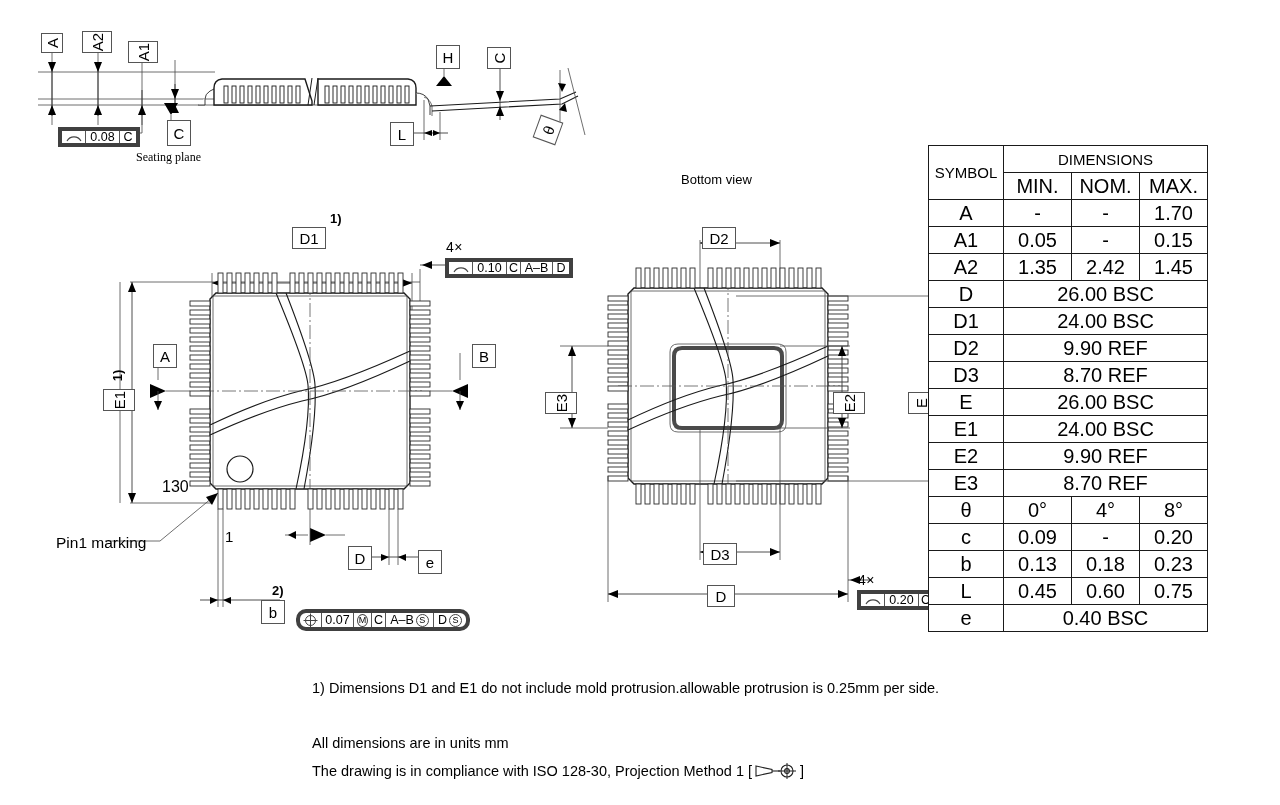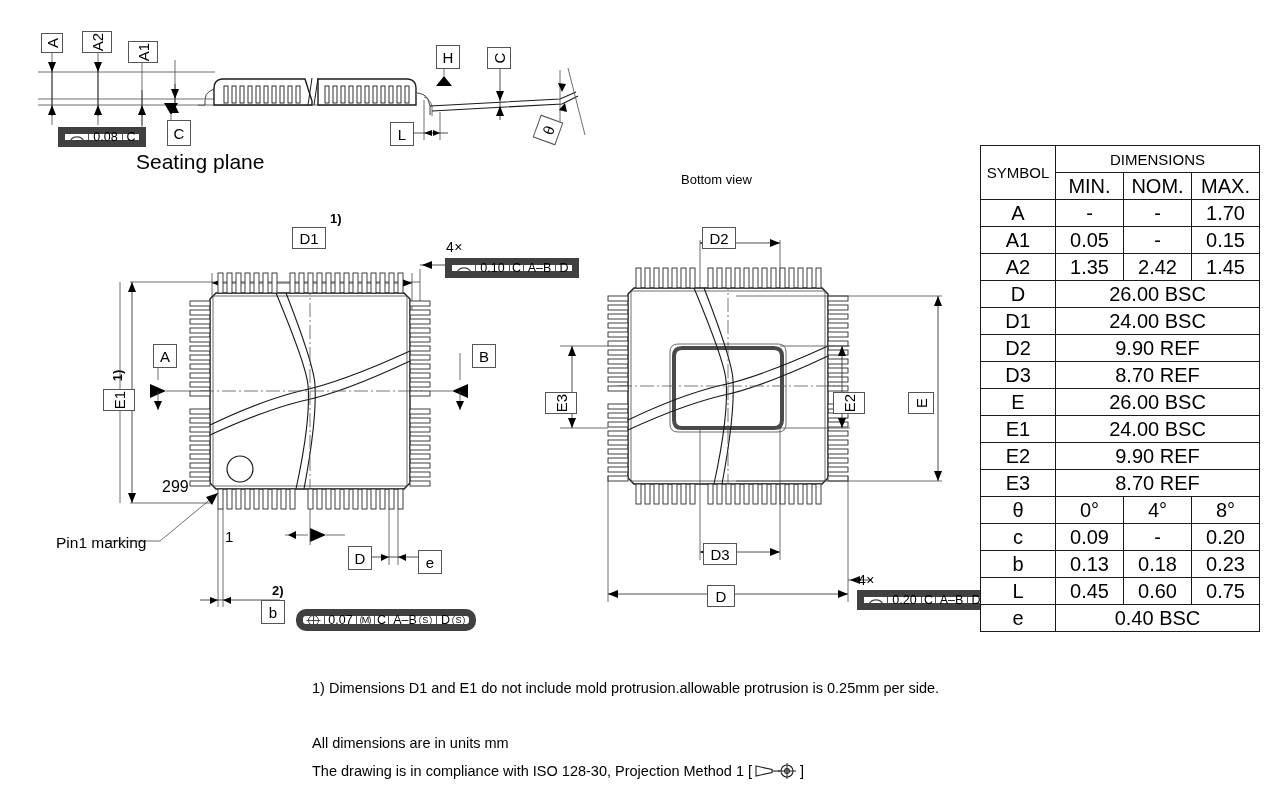--- a/index.html
+++ b/index.html
@@ -8,21 +8,21 @@
   .stage{position:absolute;left:0;top:0;width:1280px;height:805px;}
 
   
   .abs{position:absolute;}
   .boxlabel{position:absolute;border:1px solid #555;background:#fff;
             display:flex;align-items:center;justify-content:center;
             font-size:15px;line-height:1;box-sizing:border-box;}
   .plain{position:absolute;white-space:nowrap;}
 
   
-  .fcf{position:absolute;display:flex;border:7px solid #404040;background:#fff;
+  .fcf{position:absolute;display:flex;border:4px solid #404040;background:#fff;
        box-sizing:border-box;height:20px;align-items:stretch;}
   .fcf > div{border-right:1px solid #555;display:flex;align-items:center;
              justify-content:center;font-size:12.5px;padding:0 3px;
              box-sizing:border-box;font-family:"Liberation Sans",sans-serif;}
   .fcf > div:last-child{border-right:none;}
 
   
   .mod{display:inline-flex;width:13px;height:13px;border:1px solid #444;
        border-radius:50%;align-items:center;justify-content:center;
        font-size:9px;line-height:1;box-sizing:border-box;}
@@ -167,21 +167,21 @@
     <div style="width:24px;">
       <svg width="18" height="12">
           <path d="M2,10 A8,8 0 0 1 16,10" stroke="#444" fill="none" stroke-width="1.1"></path>
         </svg>
     </div>
     <div style="width:34px;">0.08</div>
     <div style="width:16px;">C</div>
   </div>
 
   <div class="boxlabel" style="left:167px;top:120px;width:24px;height:26px;">C</div>
-  <div class="plain" style="left:136px;top:150px;font-size:21px;">Seating plane</div>
+  <div class="plain" style="left:136px;top:150px;font-size:12px;font-family:Liberation Serif, serif;">Seating plane</div>
 
   <div class="boxlabel" style="left:436px;top:45px;width:24px;height:24px;">H</div>
   <div class="boxlabel rot90" style="left:488px;top:46px;width:22px;height:24px;">C</div>
   <div class="boxlabel" style="left:390px;top:122px;width:24px;height:24px;">L</div>
   <div class="boxlabel" style="left:536px;top:118px;width:24px;height:24px;transform:rotate(-70deg);">θ</div>
 
   <svg class="abs" style="left:100px;top:225px;" width="480" height="410">
 
     <g class="thin">
       <line x1="112" y1="48" x2="112" y2="90"></line>
@@ -380,21 +380,21 @@
     </div>
     <div style="width:34px;">0.10</div>
     <div style="width:14px;">C</div>
     <div style="width:32px;">A–B</div>
     <div style="width:16px;">D</div>
   </div>
 
   <div class="boxlabel" style="left:153px;top:344px;width:24px;height:24px;">A</div>
   <div class="boxlabel" style="left:472px;top:344px;width:24px;height:24px;">B</div>
 
-  <div class="plain" style="left:162px;top:478px;font-size:16px;">299</div>
+  <div class="plain" style="left:162px;top:478px;font-size:16px;">130</div>
   <div class="plain" style="left:225px;top:528px;font-size:15px;">1</div>
   <div class="plain" style="left:56px;top:534px;font-size:15.5px;">Pin1 marking</div>
 
   <div class="boxlabel" style="left:348px;top:546px;width:24px;height:24px;">D</div>
   <div class="boxlabel" style="left:418px;top:550px;width:24px;height:24px;">e</div>
 
   <div class="plain" style="left:272px;top:583px;font-size:13px;font-weight:bold;">2)</div>
   <div class="boxlabel" style="left:261px;top:600px;width:24px;height:24px;">b</div>
 
   <div class="fcf" style="left:296px;top:609px;height:22px;border-radius:10px;">
@@ -613,21 +613,21 @@
       <svg width="18" height="12">
           <path d="M2,10 A8,8 0 0 1 16,10" stroke="#444" fill="none" stroke-width="1.1"></path>
         </svg>
     </div>
     <div style="width:34px;">0.20</div>
     <div style="width:14px;">C</div>
     <div style="width:32px;">A–B</div>
     <div style="width:16px;">D</div>
   </div>
 
-  <table id="dimtable" style="left:980px;top:145px;">
+  <table id="dimtable" style="left:928px;top:145px;">
     <thead>
       <tr>
         <td class="symcol hdr" rowspan="2">SYMBOL</td>
         <td class="hdr" colspan="3">DIMENSIONS</td>
       </tr>
       <tr>
         <td class="vcol">MIN.</td>
         <td class="vcol">NOM.</td>
         <td class="vcol">MAX.</td>
       </tr>

